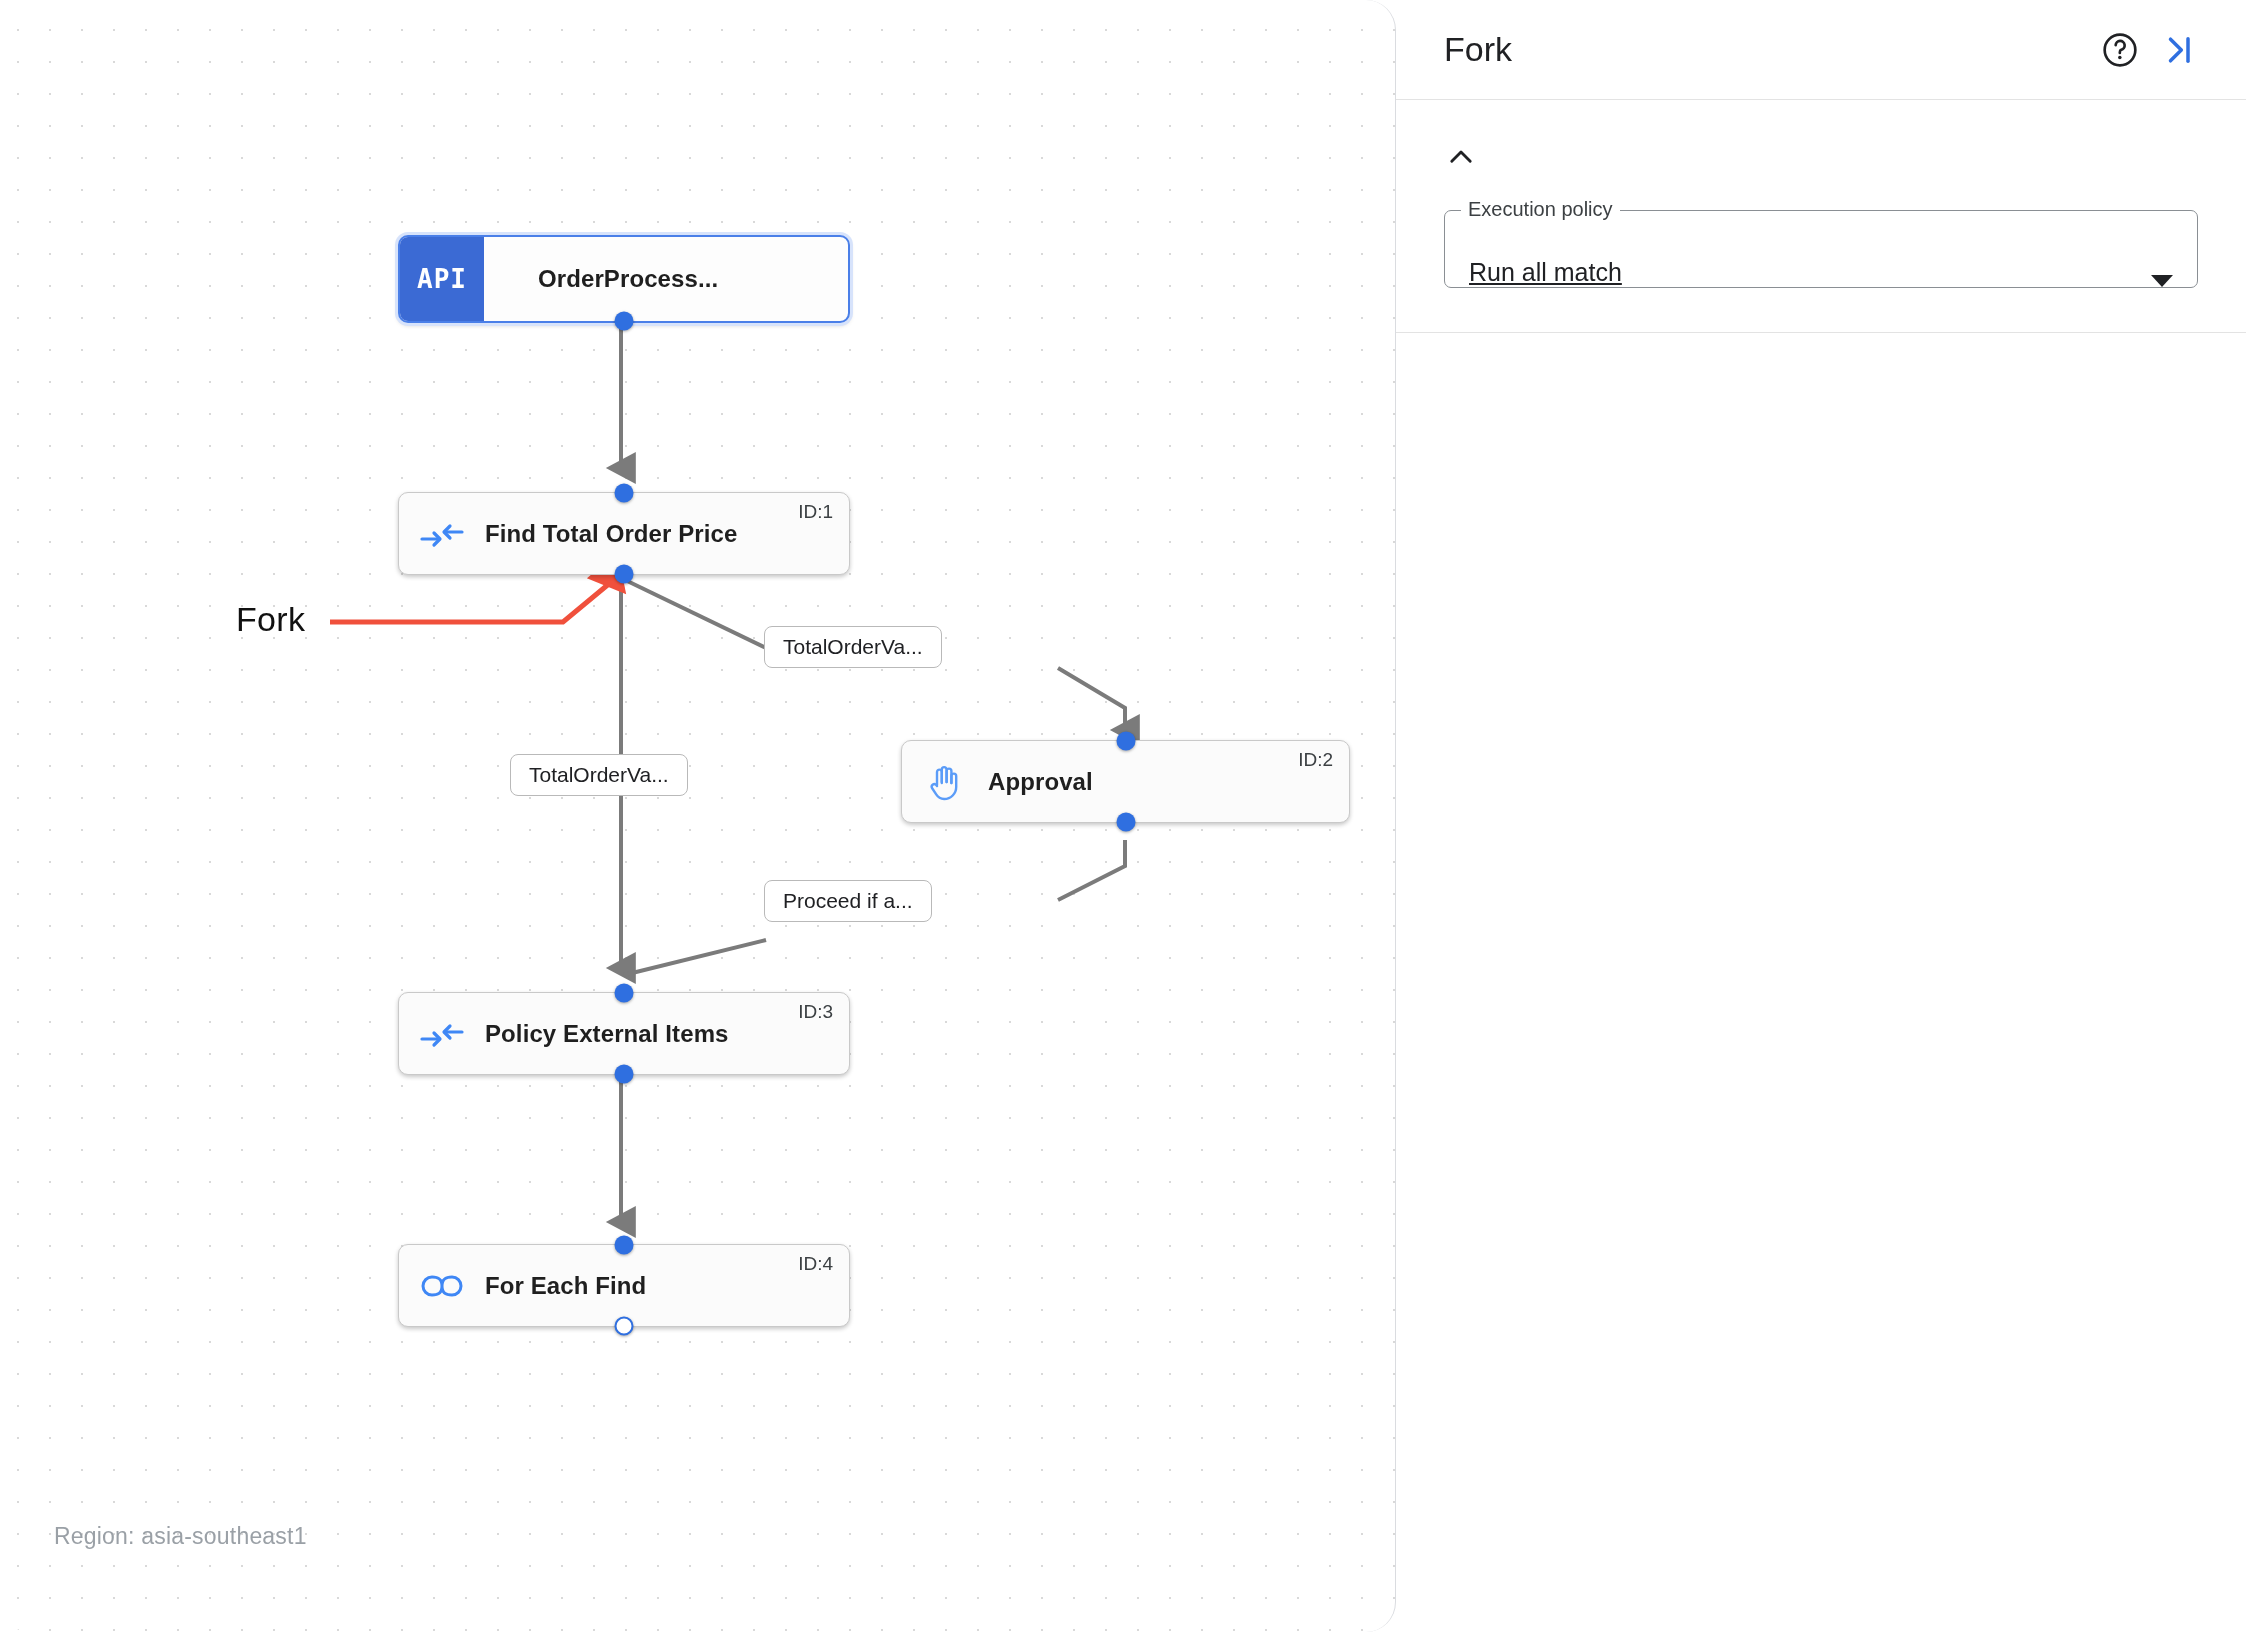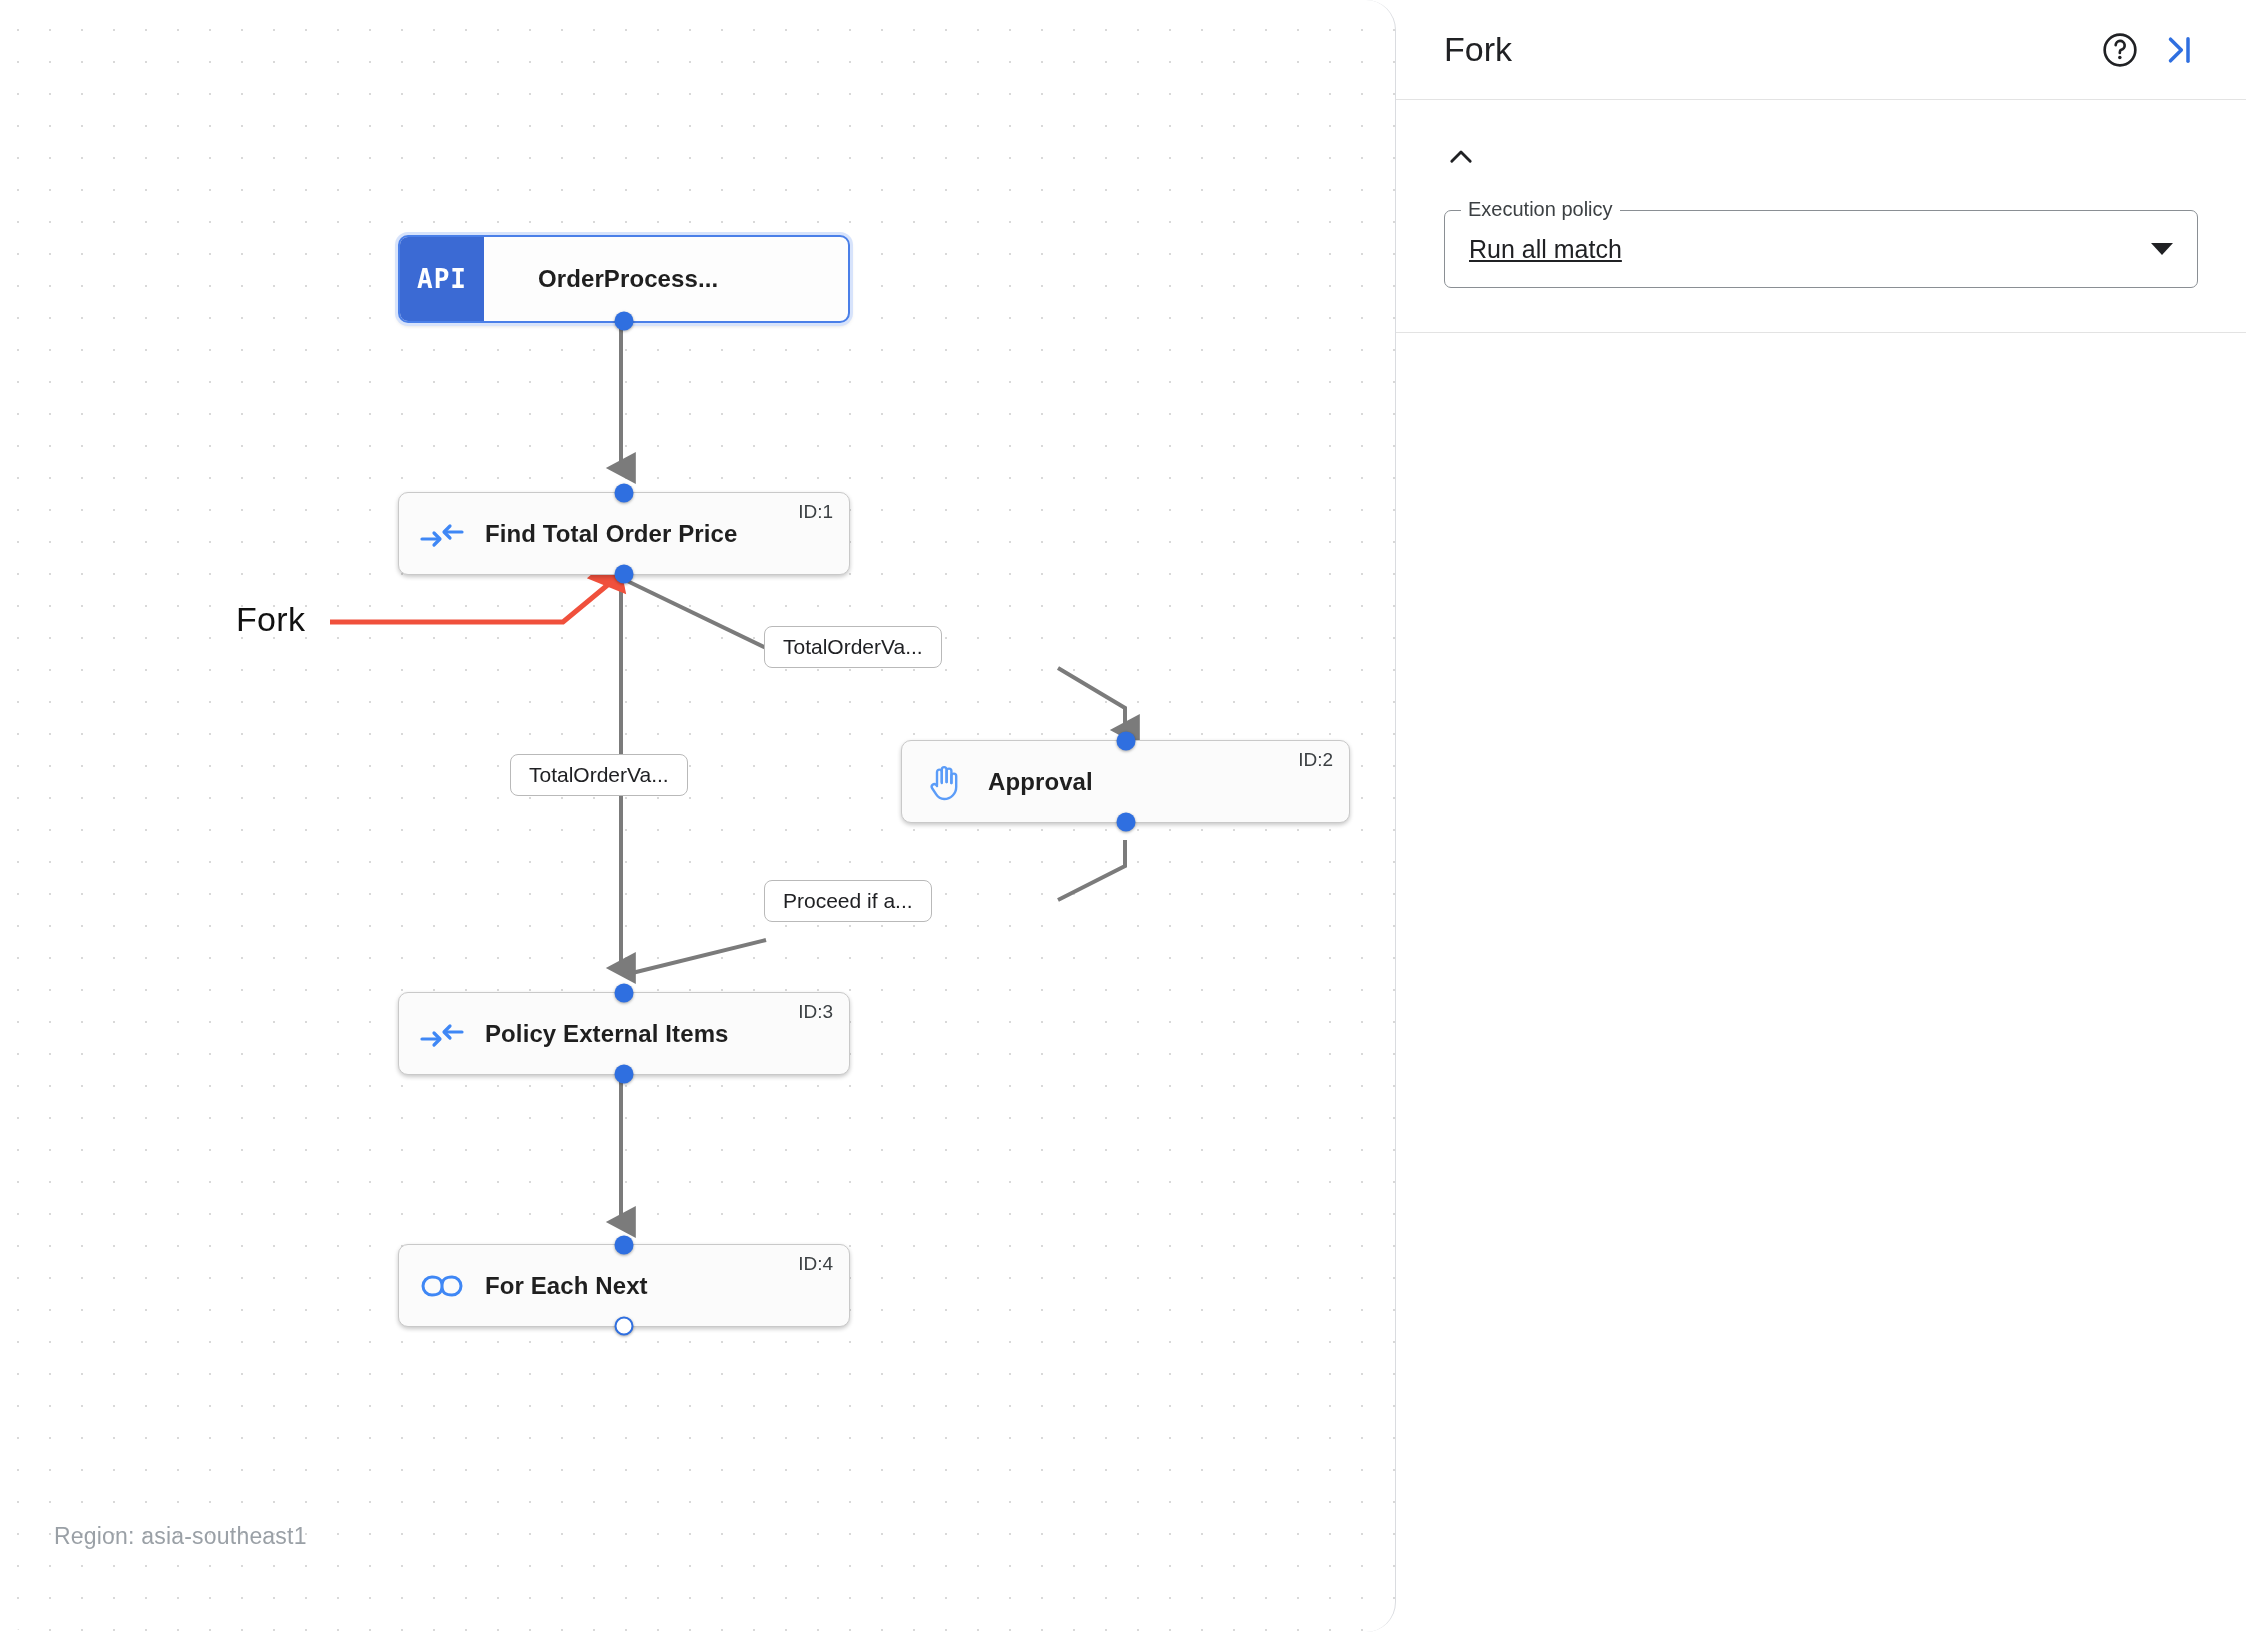--- a/index.html
+++ b/index.html
@@ -161,21 +161,21 @@
     color: #202124;
   }
   .chev { width: 34px; height: 34px; display: flex; align-items: center; justify-content: center; cursor: pointer; }
 
   
   .field {
     position: relative;
     height: 78px;
     border: 1px solid #8a8f94;
     border-radius: 7px;
-    display: flex; align-items: center;
+    display: flex; align-items: flex-end;
     padding: 0 24px;
     cursor: pointer;
   }
   .field-legend {
     position: absolute;
     top: -13px; left: 16px;
     background: #ffffff;
     padding: 0 7px;
     font-size: 20px;
     color: #3c4043;
@@ -285,21 +285,21 @@
     </div>
 
     <div class="node" style="left:398px; top:1244px; width:452px; height:83px;">
       <div class="node-icon">
         <svg width="48" height="28" viewBox="0 0 48 28">
           <g stroke="#3f87f5" stroke-width="3" fill="none" stroke-linecap="round">
             <path d="M24,14 C24,6 19,5 14,5 C9,5 5,9 5,14 C5,19 9,23 14,23 C19,23 24,22 24,14 C24,6 29,5 34,5 C39,5 43,9 43,14 C43,19 39,23 34,23 C29,23 24,22 24,14 Z"></path>
           </g>
         </svg>
       </div>
-      <span class="node-label">For Each Next</span>
+      <span class="node-label">For Each Find</span>
       <span class="node-id">ID:4</span>
       <div class="port top"></div>
       <div class="port bottom hollow"></div>
     </div>
 
     <div class="edge-label" style="left:764px; top:626px;">
       <span>TotalOrderVa...</span>
     </div>
     <div class="edge-label" style="left:510px; top:754px;">
       <span>TotalOrderVa...</span>

